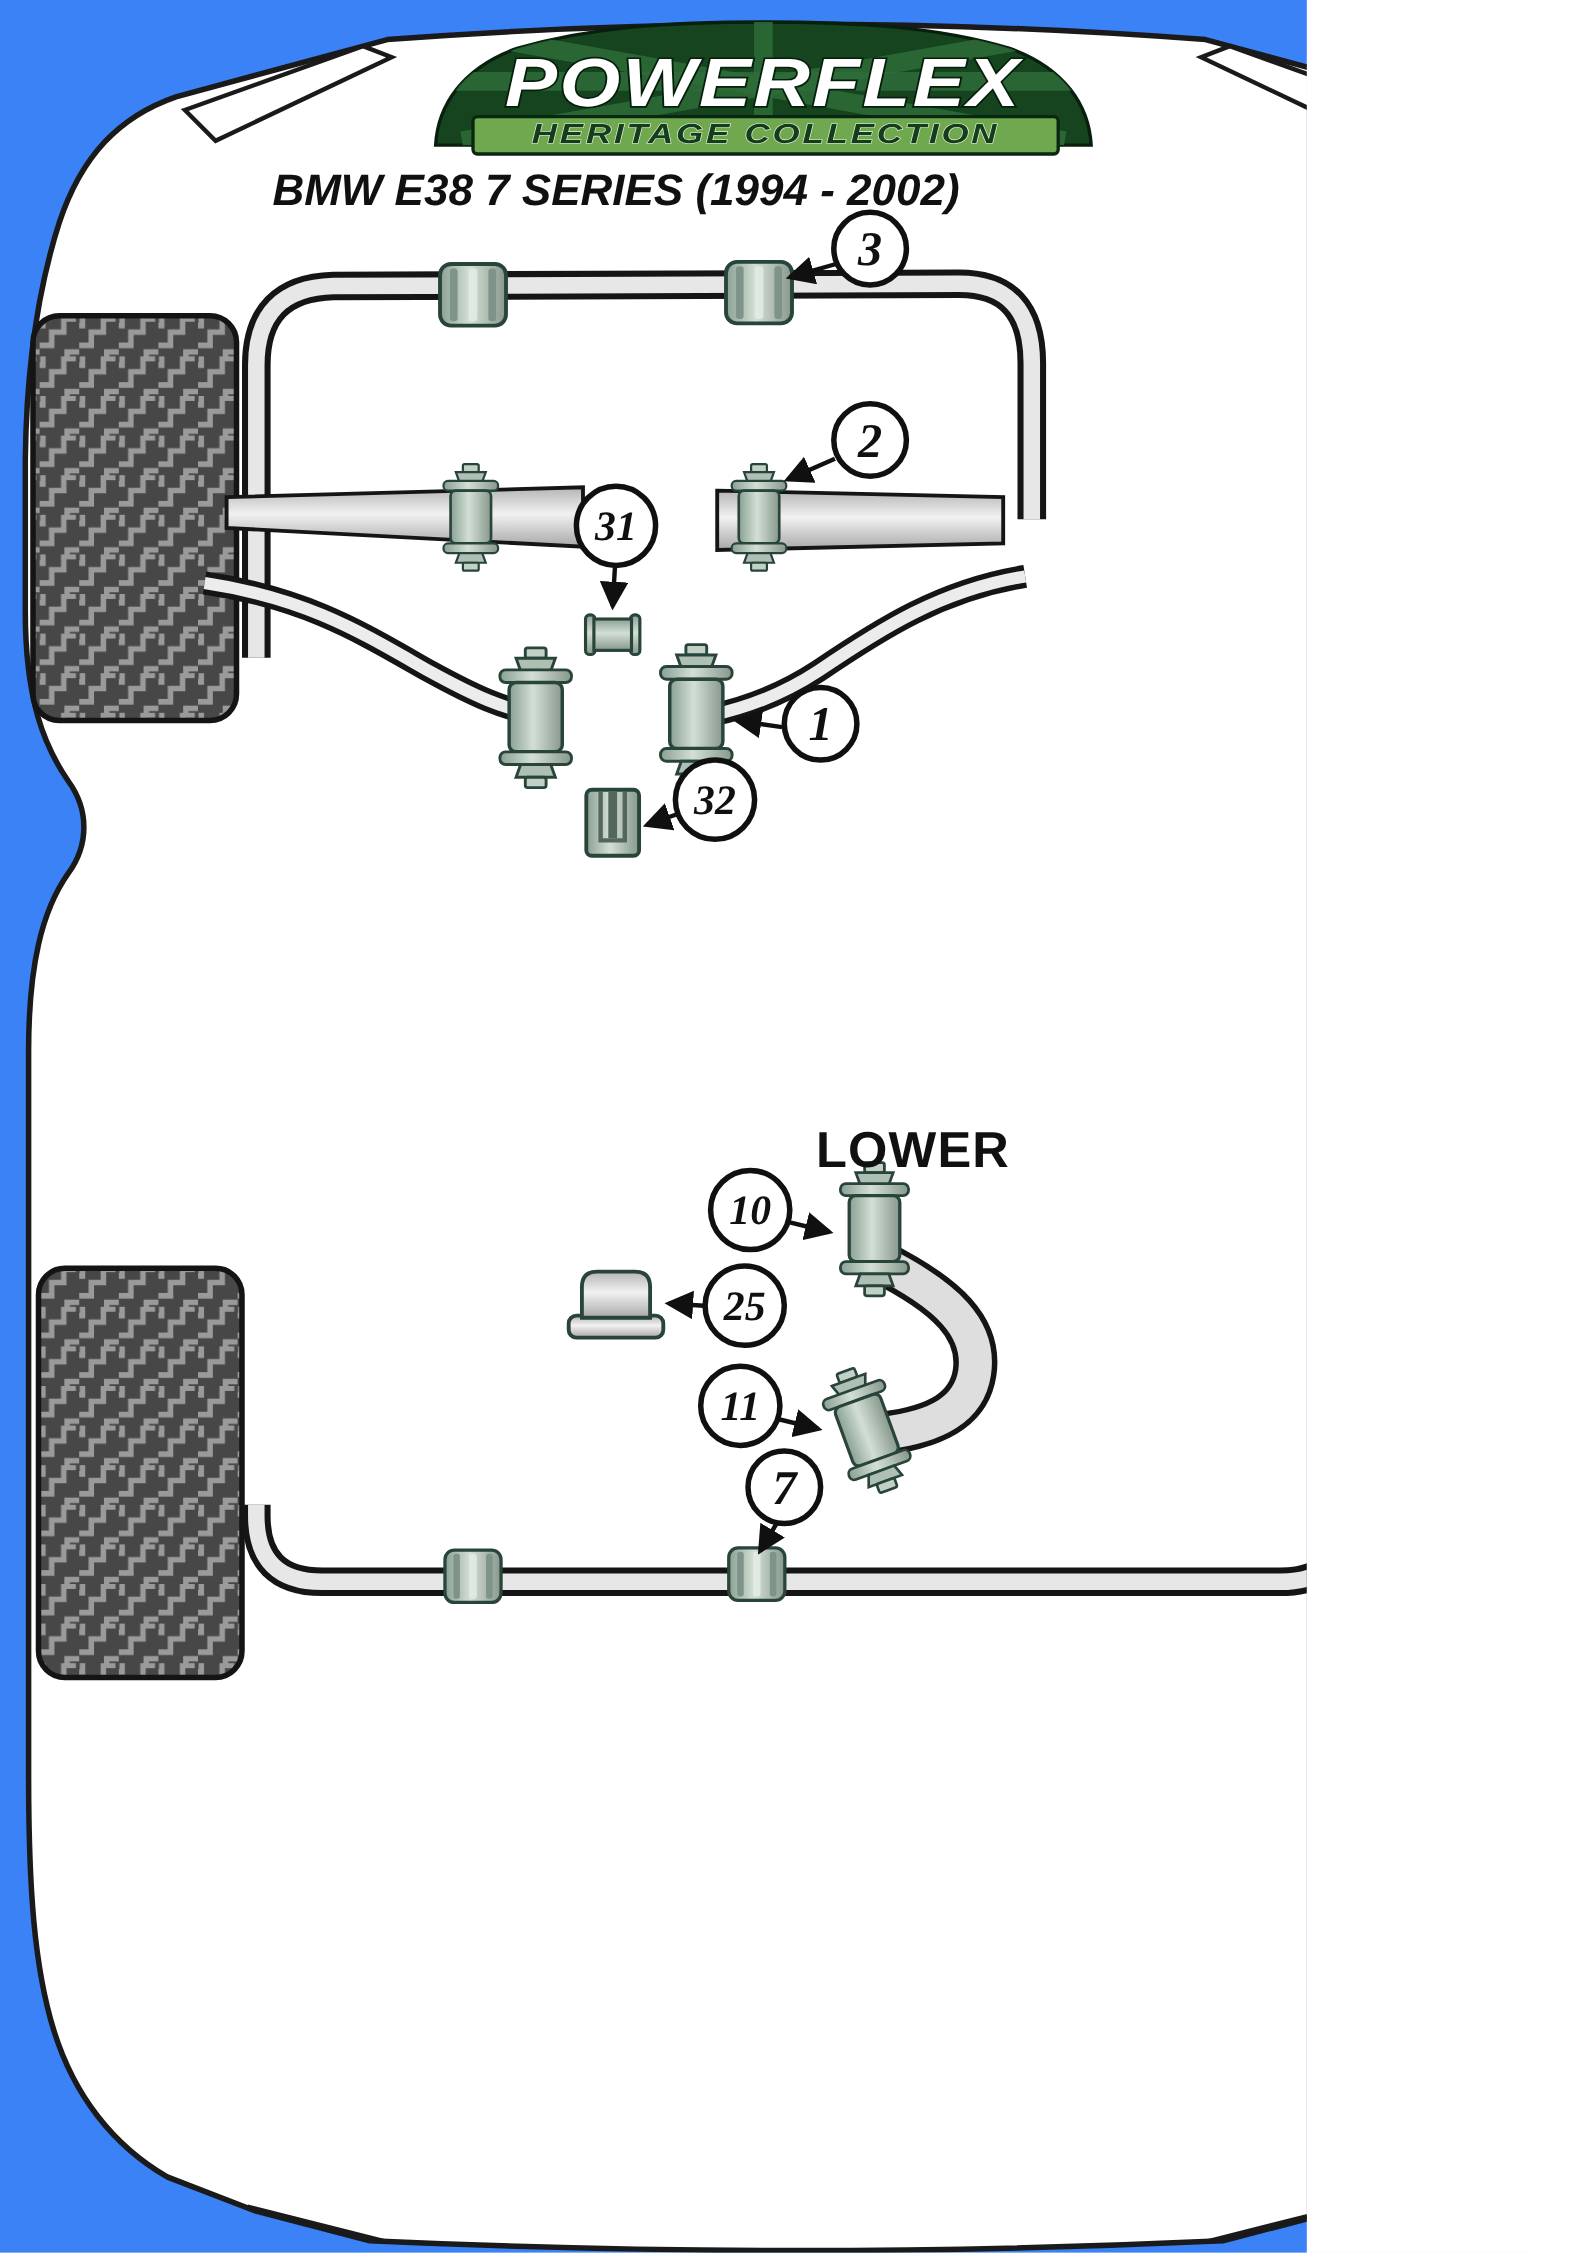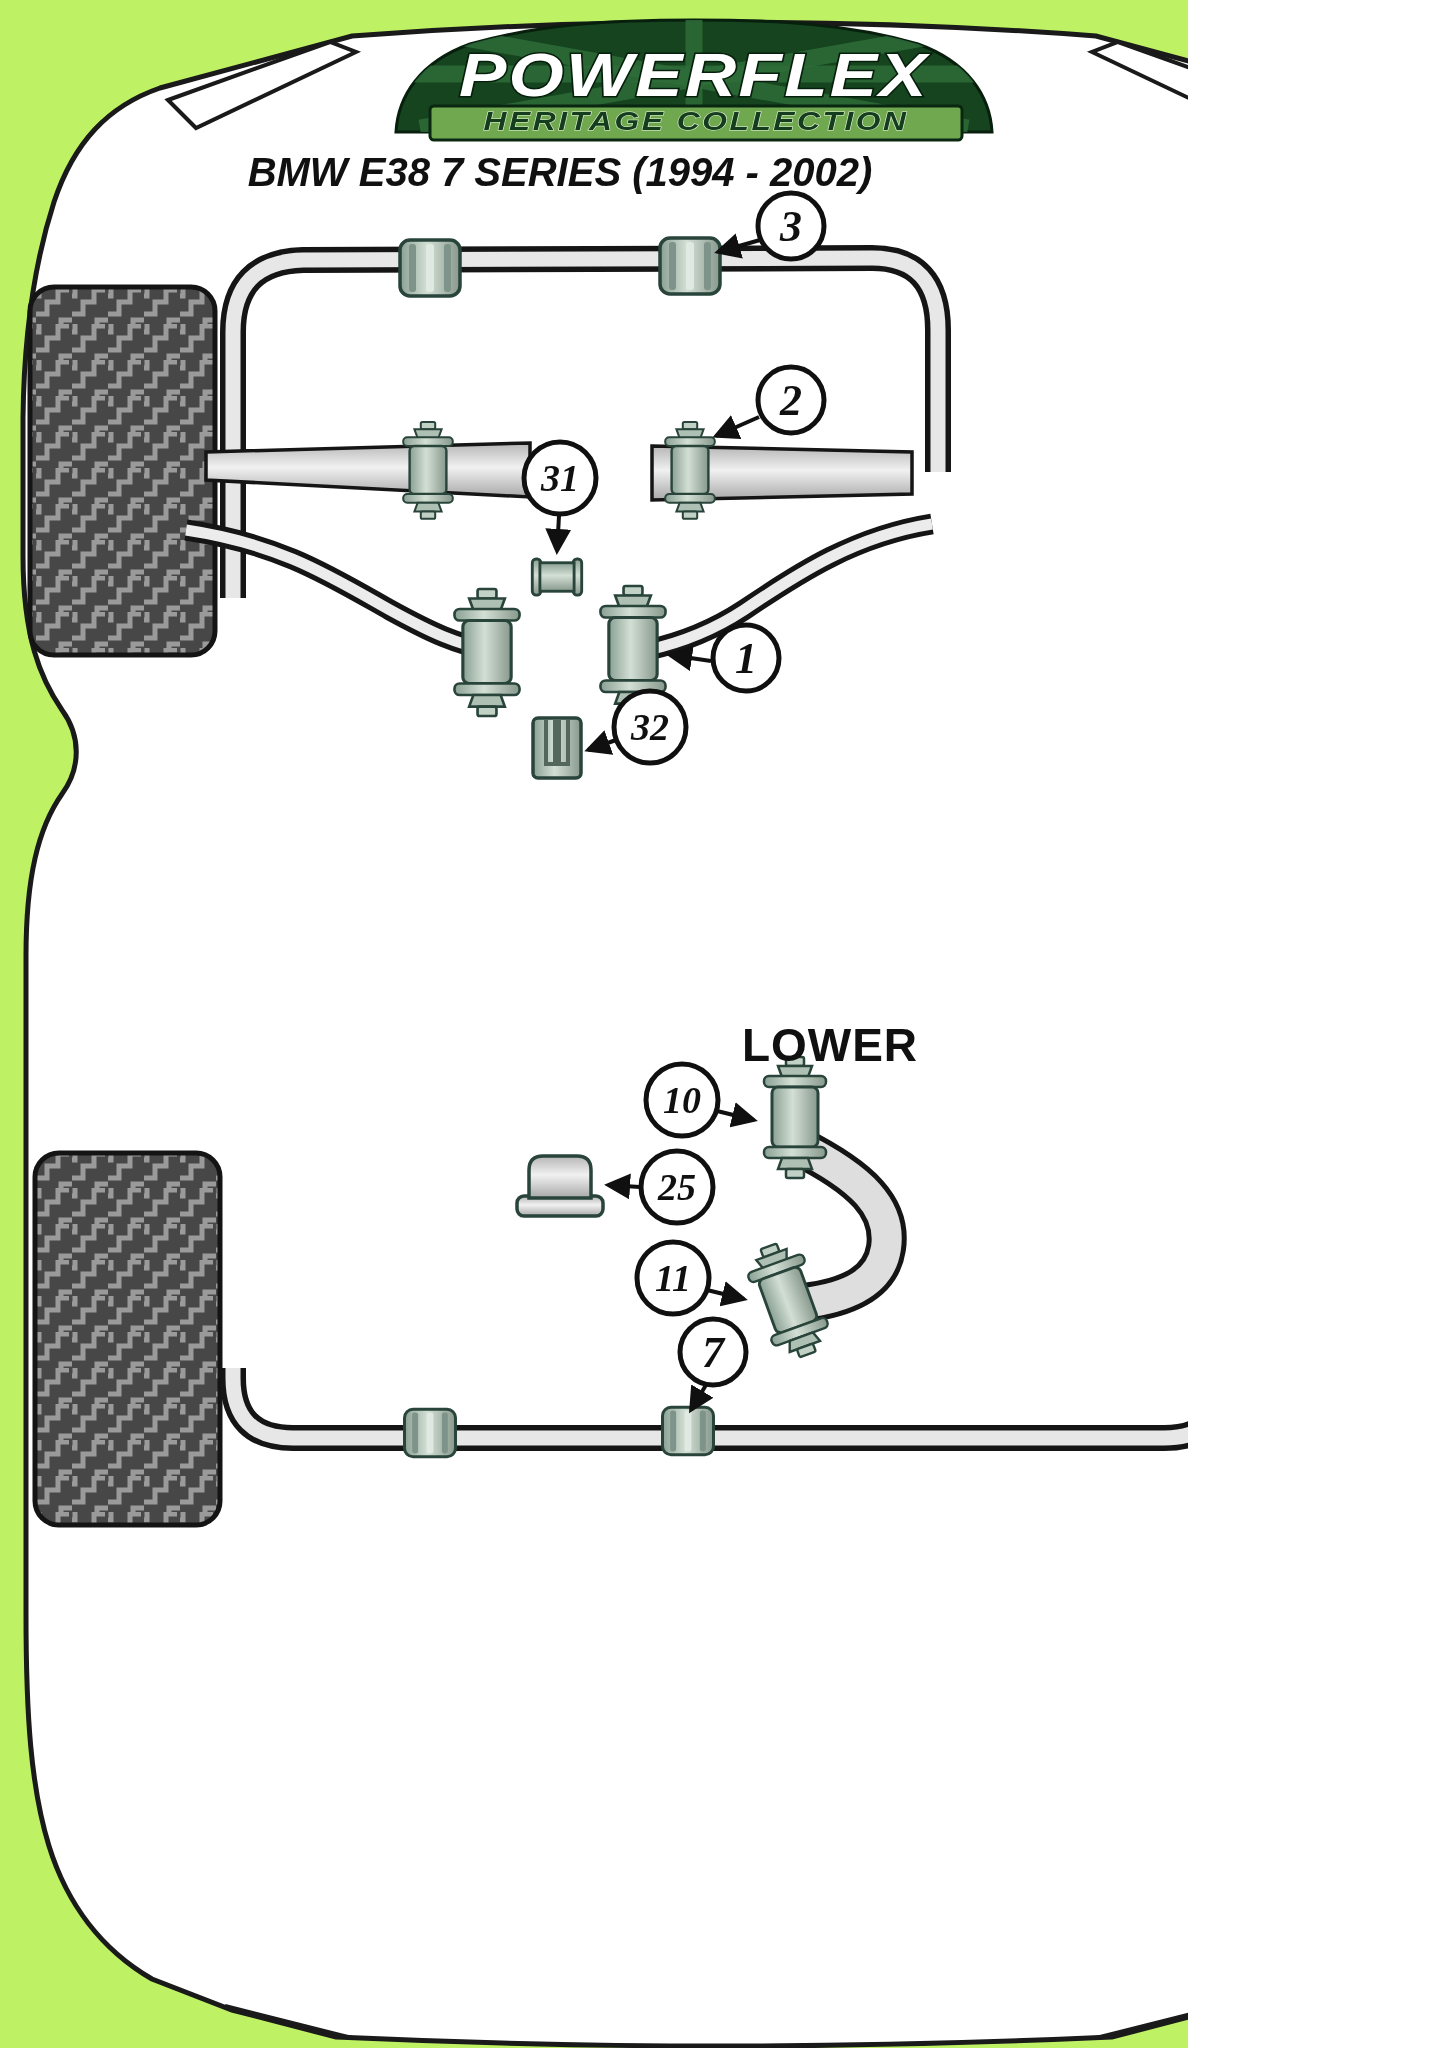--- a/index.html
+++ b/index.html
@@ -1,20 +1,20 @@
 <!DOCTYPE html>
 <html><head>
 <meta charset="utf-8">
 <style>
   html, body { margin: 0; padding: 0; background: #ffffff; }
   .stage {
     position: relative;
     width: 1188px;
     height: 2048px;
-    background: #bef264;
+    background: #3b82f6;
     font-family: "Liberation Sans", sans-serif;
     overflow: hidden;
   }
   svg { display: block; }
 
   .body-shell { fill: #ffffff; stroke: #1a1a1a; stroke-width: 5px; }
   .body-detail { fill: #ffffff; stroke: #1a1a1a; stroke-width: 4px; }
   .body-seam { stroke: #1a1a1a; stroke-width: 4px; }
 
   .tire { fill: url(#tread); stroke: #141414; stroke-width: 5px; }

